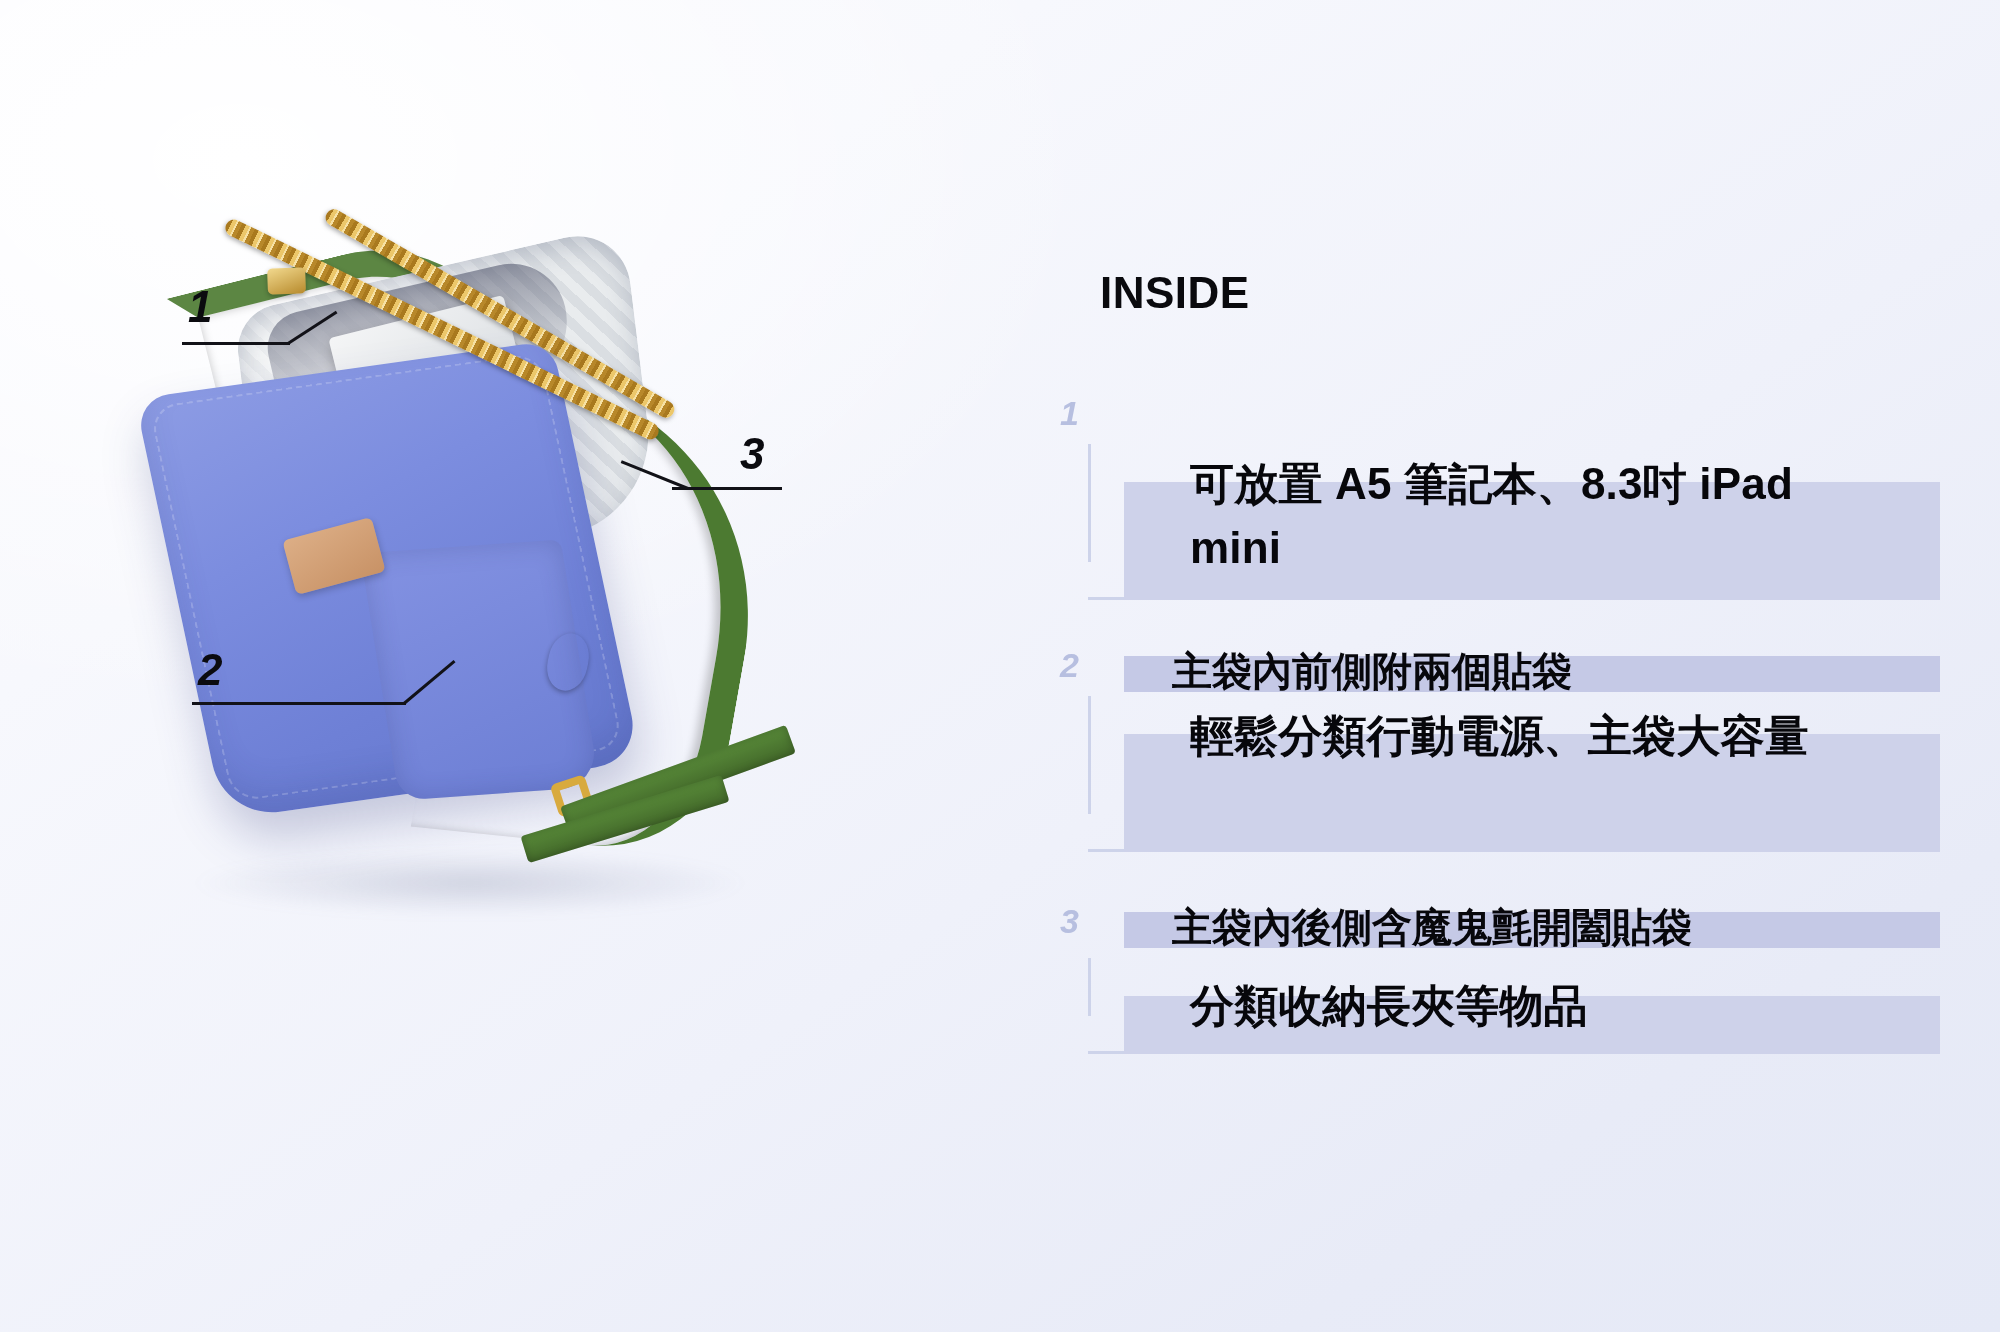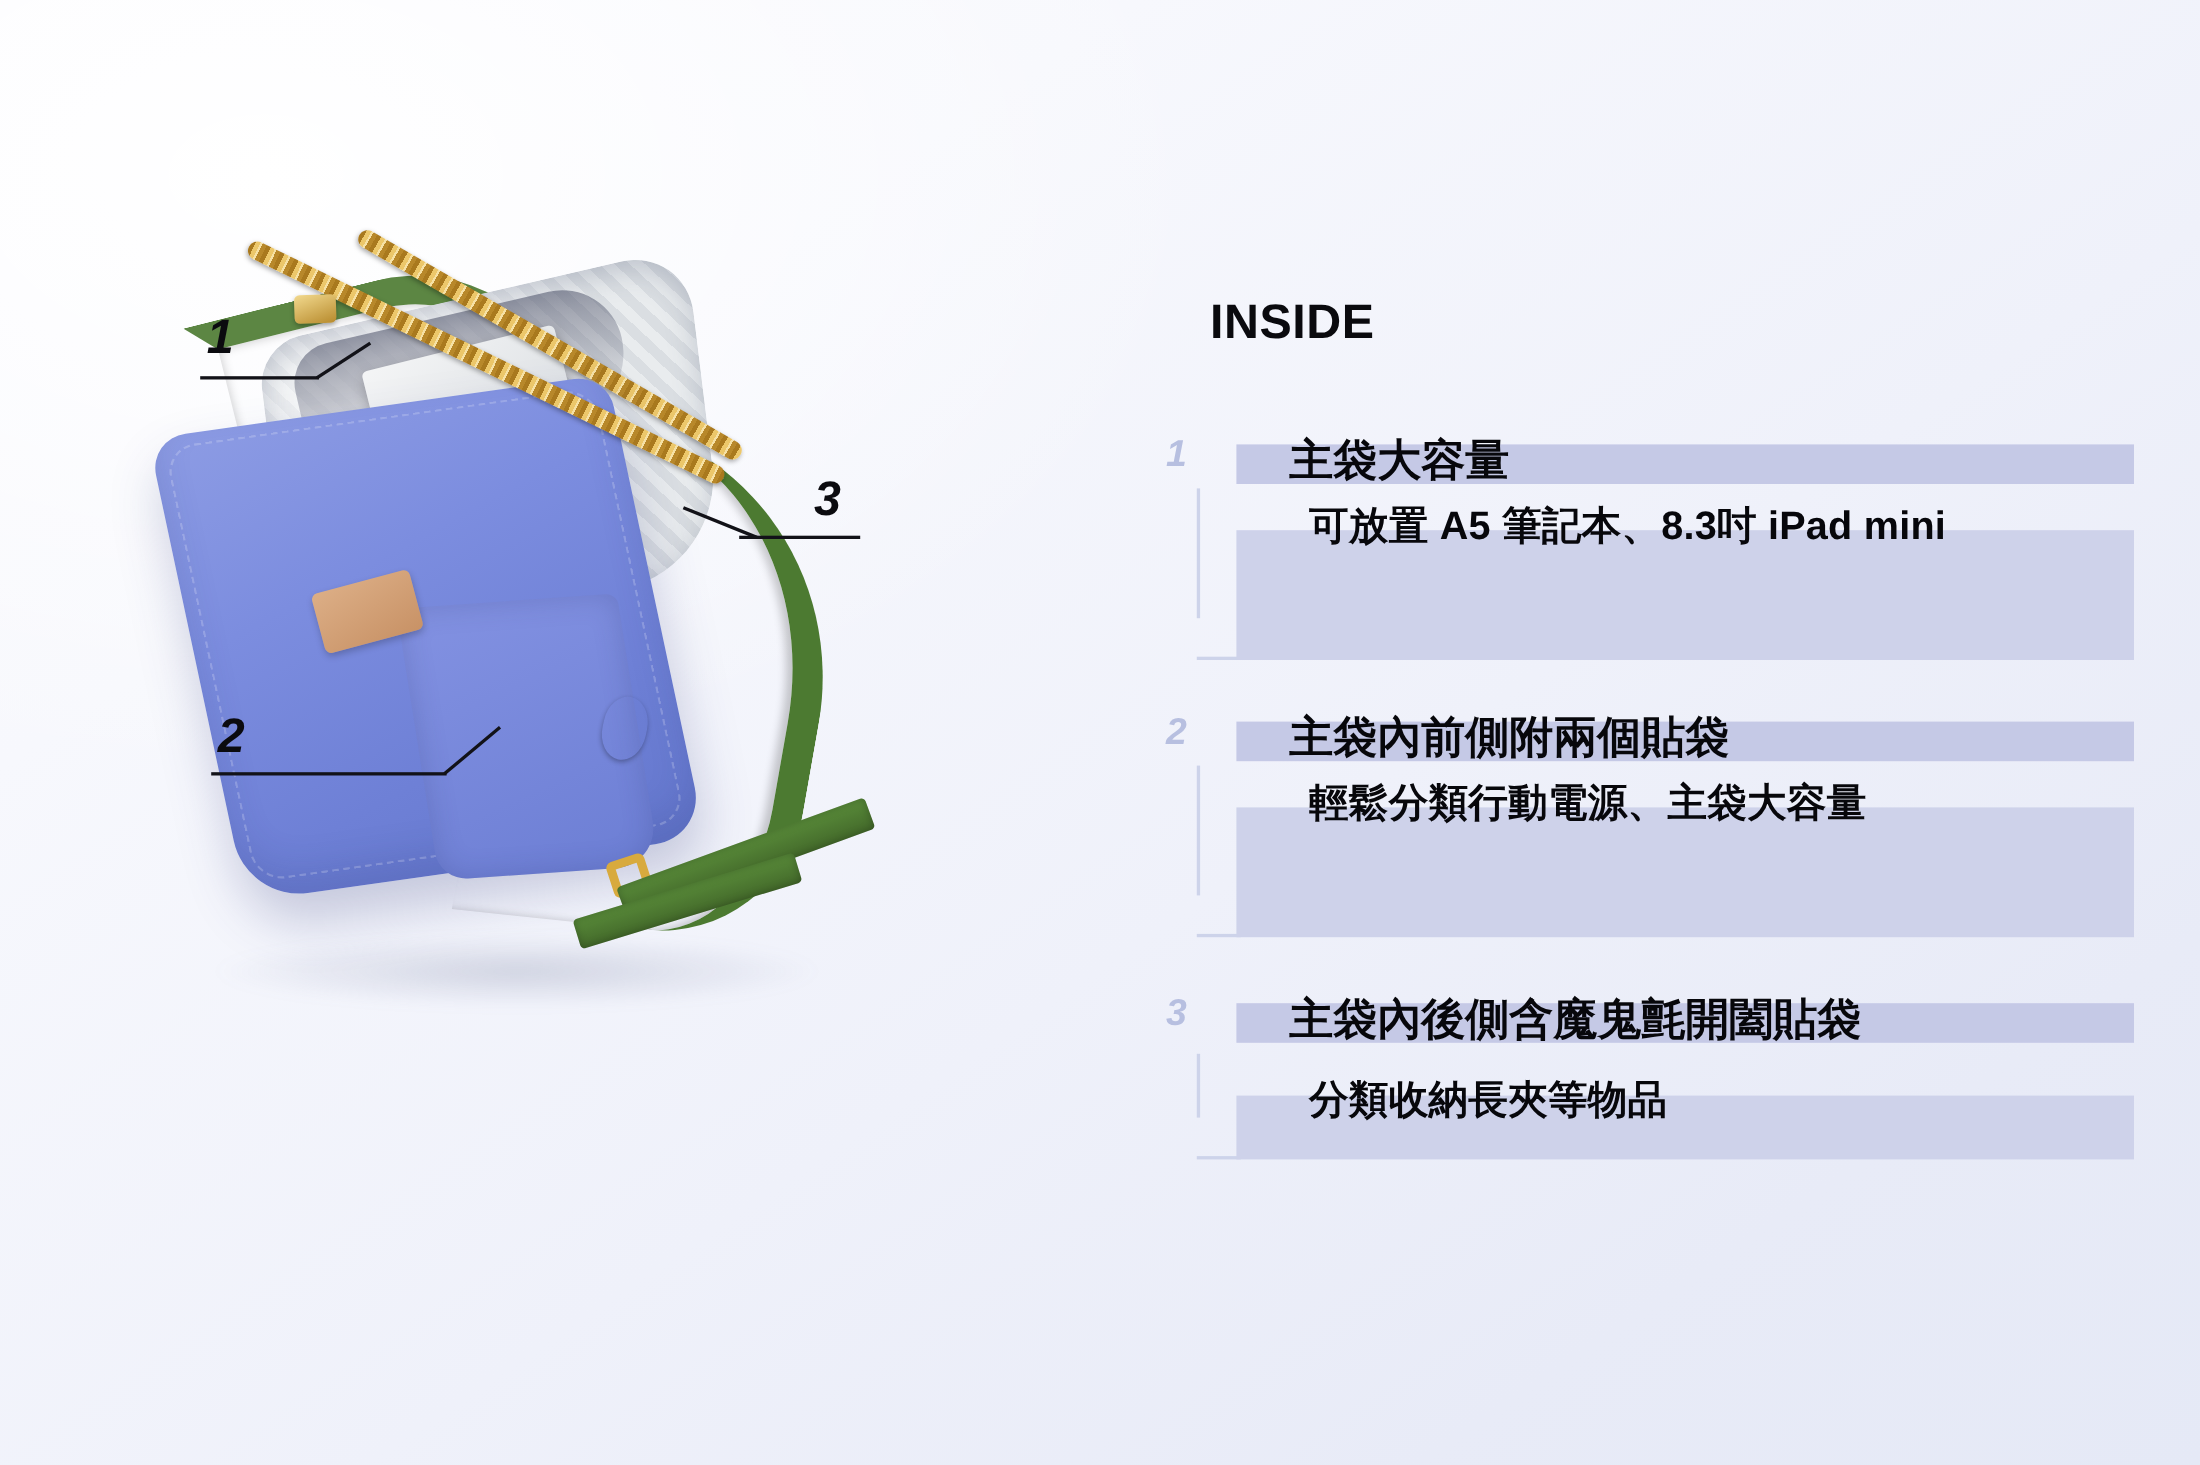--- a/index.html
+++ b/index.html
@@ -334,21 +334,21 @@
     flex: 1 1 auto;
     background: #ced2ea;
     min-height: 50px;
     padding: 0;
   }
   .f-desc-text {
     position: absolute;
     left: 66px;
     top: -30px;
     width: 640px;
-    font-size: 36px;
+    font-size: 44px;
     font-weight: 700;
     color: #07070b;
     line-height: 1.45;
     letter-spacing: .2px;
   }
 
   
   #feature-1 { margin-bottom: 18px; }
   #feature-1 .f-head-band { width: 640px; }
   #feature-1 .f-desc-band { height: 118px; width: 648px; }
@@ -422,23 +422,20 @@
     </div>
   </div>
 
   <div class="info-panel">
 
     <h1 class="panel-title">INSIDE</h1>
 
     <div class="feature" id="feature-1">
       <div class="f-head-row">
         <span class="f-index">1</span>
-        <span class="f-head-band">
-          <span class="f-head-text">主袋大容量</span>
-        </span>
       </div>
       <div class="f-body-row">
         <span class="f-connector"></span>
         <span class="f-desc-band">
           <span class="f-desc-text">可放置 A5 筆記本、8.3吋 iPad mini</span>
         </span>
       </div>
     </div>
 
     <div class="feature" id="feature-2">

